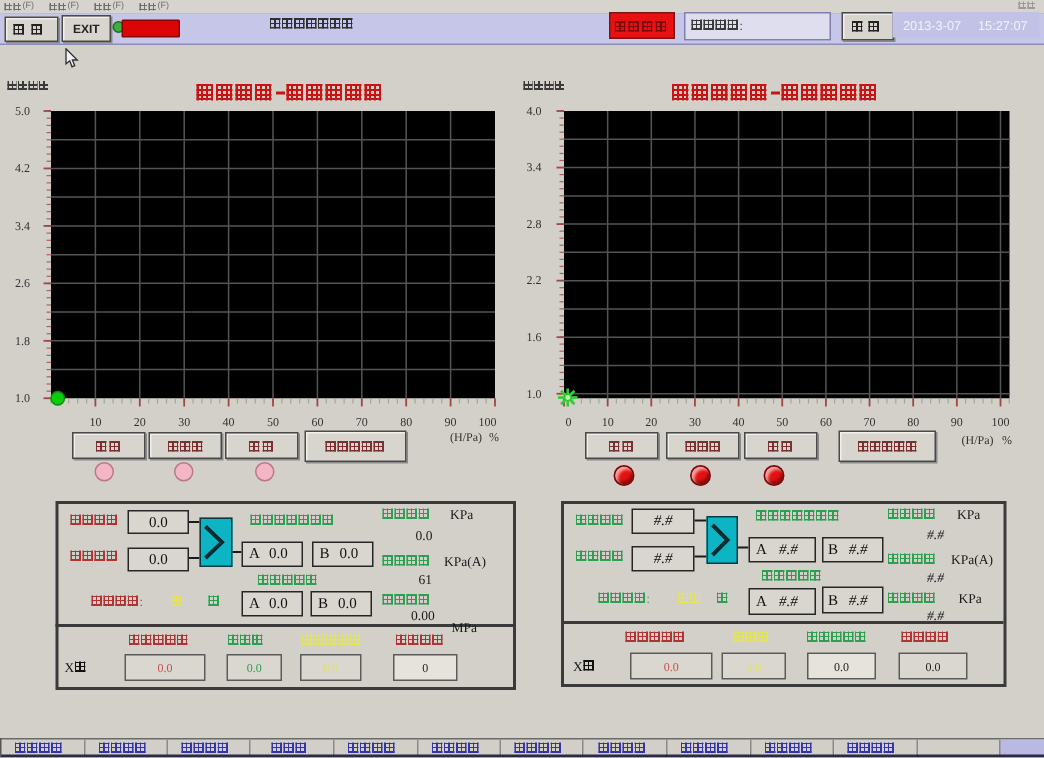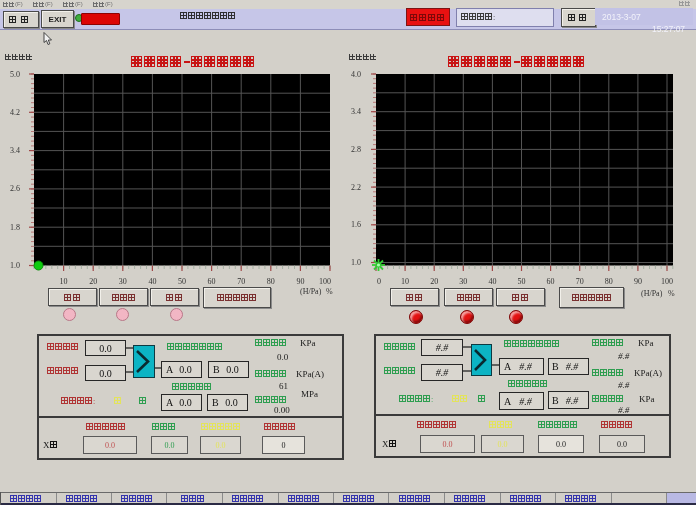--- a/index.html
+++ b/index.html
@@ -48,21 +48,21 @@
     <span style="position:absolute;left:4px;top:4px;display:flex;align-items:flex-start;line-height:0">
       <span class="z" style="--g:7px;--gp:1px;color:#3a3a3a;"><i></i><i></i><i></i><i></i></span>
       <span style="font-size:8px;color:#3a3a3a;height:7px;line-height:9px;display:inline-block">:</span>
     </span>
   </div>
 <div class="btn" style="left:561px;top:8px;width:33px;height:17px;">
     <span class="z" style="--g:7px;--gp:4px;color:#222;"><i></i><i></i></span>
   </div>
 <div class="a" style="left:595px;top:8px;width:98px;height:17px;background:#c2c2e6;color:#f2f2fa;font-size:8.5px;font-family:'Liberation Sans',sans-serif;">
     <span style="position:absolute;left:7px;top:4px">2013-3-07</span>
-    <span style="position:absolute;left:57px;top:16px">15:27:07</span>
+    <span style="position:absolute;left:57px;top:4px">15:27:07</span>
   </div>
 <div class="hdr" style="left:679px;top:1px">
     <span class="z" style="--g:5px;--gp:1px;color:#9a9a9a;"><i></i><i></i></span>
   </div>
 <svg class="a" style="left:43px;top:32px" width="10" height="14" viewBox="0 0 10 14">
 <path d="M1,0.5 L1,10.5 L3.5,8.5 L5,12.5 L6.8,11.8 L5.3,8 L8.5,8 Z" fill="#f2f2f2" stroke="#333" stroke-width="0.9"></path>
   </svg>
 <div class="hdr" style="left:131px;top:56px">
     <span class="z zb" style="--g:11px;--gp:2px;color:#c81414;"><i></i><i></i><i></i><i></i></span>
     <span style="display:inline-block;width:8px;height:11px;position:relative">
@@ -477,21 +477,21 @@
 <div class="num" style="left:300px;top:338px;font-size:9px">KPa</div>
 <div class="num" style="left:277px;top:352px;font-size:9px">0.0</div>
 <div class="hdr" style="left:255px;top:370px">
     <span class="z" style="--g:7px;--gp:1px;color:#2e9e50;"><i></i><i></i><i></i><i></i></span>
   </div>
 <div class="num" style="left:296px;top:369px;font-size:9px">KPa(A)</div>
 <div class="num" style="left:279px;top:381px;font-size:9px">61</div>
 <div class="hdr" style="left:255px;top:396px">
     <span class="z" style="--g:7px;--gp:1px;color:#2e9e50;"><i></i><i></i><i></i><i></i></span>
   </div>
-<div class="num" style="left:301px;top:389px;font-size:9px">MPa</div>
+<div class="num" style="left:301px;top:413px;font-size:9px">MPa</div>
 <div class="num" style="left:274px;top:405px;font-size:9px">0.00</div>
 <div class="hdr" style="left:86px;top:423px">
     <span class="z" style="--g:7px;--gp:1px;color:#b03434;"><i></i><i></i><i></i><i></i><i></i></span>
   </div>
 <div class="hdr" style="left:152px;top:423px">
     <span class="z" style="--g:7px;--gp:1px;color:#2e9e50;"><i></i><i></i><i></i></span>
   </div>
 <div class="hdr" style="left:201px;top:423px">
     <span class="z" style="--g:7px;--gp:1px;color:#e3e35c;"><i></i><i></i><i></i><i></i><i></i></span>
   </div>

